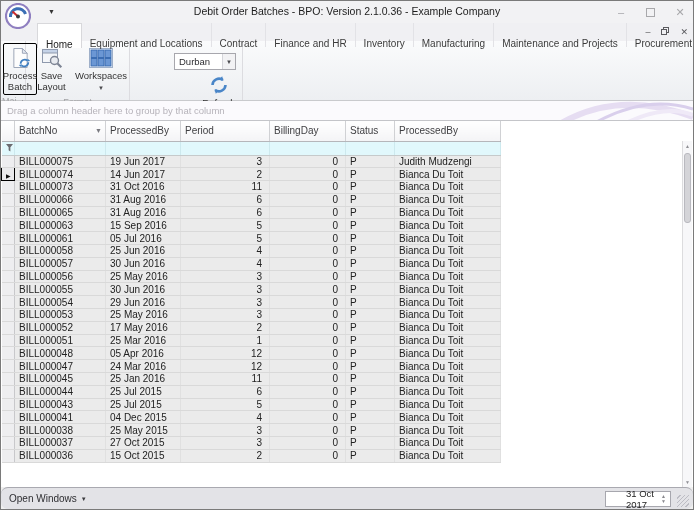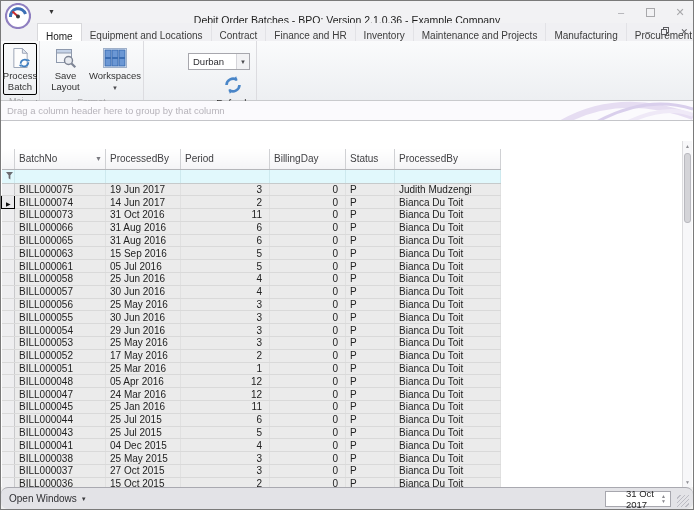--- a/index.html
+++ b/index.html
@@ -3,28 +3,28 @@
 <meta charset="utf-8">
 <style>
   html,body{margin:0;padding:0;background:#fff;}
   *{box-sizing:border-box;font-family:"Liberation Sans","DejaVu Sans",sans-serif;}
   .window{width:694px;height:510px;border:1px solid #7a7a7a;display:flex;flex-direction:column;background:#f0f0f0;overflow:hidden;position:relative;}
 
   
   .titlebar{height:22px;background:#f2f2f4;position:relative;flex:0 0 auto;}
   .app-logo{position:absolute;left:4px;top:2px;width:26px;height:26px;z-index:20;}
   .qat-arrow{position:absolute;left:47px;top:7px;font-size:7px;color:#333;line-height:1;}
-  .title-text{position:absolute;left:0;right:0;top:13px;text-align:center;font-size:10.5px;color:#1c1c1c;pointer-events:none;}
+  .title-text{position:absolute;left:0;right:0;top:4px;text-align:center;font-size:10.5px;color:#1c1c1c;pointer-events:none;}
   .win-controls{position:absolute;right:6px;top:0;height:22px;display:flex;align-items:center;gap:18px;}
   .win-btn{color:#a8a8ab;font-size:11px;line-height:1;width:14px;text-align:center;}
   .win-btn.maxi{width:9px;height:9px;border:1px solid #a8a8ab;}
 
   
   .tabrow{height:18px;background:#f0f0f3;display:flex;align-items:stretch;padding-left:36px;flex:0 0 auto;position:relative;}
-  .tab{font-size:10px;color:#3b3b3b;padding:4px 8px;line-height:17px;border-right:1px solid #e2e2e6;white-space:nowrap;}
+  .tab{font-size:10px;color:#3b3b3b;padding:12px 8px;line-height:17px;border-right:1px solid #e2e2e6;white-space:nowrap;}
   .tab.active{background:#fff;border:1px solid #d8d8db;border-bottom:none;color:#222;}
   .mdi-controls{position:absolute;right:5px;top:0;height:18px;display:flex;align-items:center;gap:11px;}
   .mdi-btn{color:#5a5a5e;font-size:9px;line-height:1;}
 
   
   .ribbon{height:60px;background:linear-gradient(#fafbfc,#edeff2);border-bottom:1px solid #c9cacd;display:flex;flex:0 0 auto;}
   .rgroup{border-right:1px solid #dcdce0;display:flex;flex-direction:column;flex:0 0 auto;}
   .rgroup-content{flex:1;display:flex;align-items:flex-start;padding:2px 2px 0 2px;}
   .rgroup-footer{height:13px;position:relative;text-align:center;font-size:9px;color:#a3a3a6;line-height:12px;}
   .launcher{position:absolute;right:2px;bottom:2px;width:5px;height:5px;border-right:1px solid #9a9aa0;border-bottom:1px solid #9a9aa0;}
@@ -35,21 +35,21 @@
   .g-current .rgroup-content{align-items:flex-end;flex-direction:column;}
   .combo{width:62px;height:17px;background:#fff;border:1px solid #a7a7ad;display:flex;align-items:center;font-size:9.5px;color:#2e2e32;margin:10px 4px 0 12px;position:relative;padding-left:4px;}
   .combo-btn{position:absolute;right:0;top:0;bottom:0;width:13px;border-left:1px solid #d5d5da;display:flex;align-items:center;justify-content:center;font-size:6px;color:#4a4a4e;background:#f2f2f4;}
 
   
   .groupby{height:20px;background:#fbfafd;border-bottom:1px solid #c4c5c9;font-size:9.5px;color:#b6b3ba;display:flex;align-items:center;padding-left:6px;position:relative;overflow:hidden;flex:0 0 auto;}
   .swirl{position:absolute;right:0;top:0;height:20px;width:150px;}
 
   
   .grid-area{flex:1;background:#fff;position:relative;overflow:hidden;}
-  table.grid{border-collapse:collapse;table-layout:fixed;width:499px;margin-top:28px;}
+  table.grid{border-collapse:collapse;table-layout:fixed;width:499px;}
   table.grid th,table.grid td{padding:0 4px;font-size:10px;white-space:nowrap;overflow:hidden;font-weight:normal;text-align:left;}
   table.grid th{height:20px;background:linear-gradient(#ffffff,#f4f4f6);border-right:1px solid #d0d1d4;border-bottom:1px solid #b5b6ba;color:#3f3f42;position:relative;}
   th.ind,td.ind{width:13px;padding:0;background:#eeeef0;border-right:1px solid #c8c8cb;text-align:center;}
   .colarrow{position:absolute;right:3px;top:6px;font-size:7px;color:#7a7a80;line-height:1;}
   tr.filter td{height:14px;background:#e1f8fc;border-right:1px solid #cde9ee;border-bottom:1px solid #c6cacb;}
   tr.filter td.ind{background:#e1f8fc;}
   tbody.rows td{height:12.8px;background:#ebebeb;border-right:1px solid #e0e0e0;border-bottom:1px solid #d9d9d9;color:#222;}
   tbody.rows td.ind{background:#eeeef0;border-right:1px solid #c8c8cb;}
   tbody.rows td.ind.focused{border:1px solid #000;background:#eaeaec;}
   .rowarrow{font-size:6px;color:#111;line-height:1;}
@@ -95,39 +95,39 @@
     </div>
   </div>
 
   <div class="tabrow">
     <div style="display:flex;">
         <div class="tab active">Home</div>
         <div class="tab">Equipment and Locations</div>
         <div class="tab">Contract</div>
         <div class="tab">Finance and HR</div>
         <div class="tab">Inventory</div>
+        <div class="tab">Manufacturing</div>
         <div class="tab">Maintenance and Projects</div>
-        <div class="tab">Manufacturing</div>
         <div class="tab">Procurement</div>
       </div>
     <div class="mdi-controls">
       <span class="mdi-btn">–</span>
       <span class="mdi-btn">
         <svg width="8" height="8" viewBox="0 0 8 8">
             <rect x="2.5" y="0.5" width="5" height="5" fill="none" stroke="#5a5a5e"></rect>
             <rect x="0.5" y="2.5" width="5" height="5" fill="#f0f0f3" stroke="#5a5a5e"></rect>
           </svg>
       </span>
       <span class="mdi-btn">✕</span>
     </div>
   </div>
 
   <div class="ribbon">
 
-    <div class="rgroup" style="width:39px">
+    <div class="rgroup" style="width:25px">
       <div class="rgroup-content">
         <div class="big-btn focused" style="width:34px">
           <span class="bicon">
             <svg width="19" height="22" viewBox="0 0 20 23">
               <path d="M3 1.5 h9 l5 5 v15 h-14 z" fill="#fdfdfd" stroke="#9aa3b5"></path>
               <path d="M12 1.5 l5 5 h-5 z" fill="#e4e9f2" stroke="#9aa3b5"></path>
               <path d="M10.2 17.5 a4.2 4.2 0 0 1 7 -3.2" fill="none" stroke="#3f7fc1" stroke-width="1.8"></path>
               <path d="M18.2 16 a4.2 4.2 0 0 1 -7 3.2" fill="none" stroke="#3f7fc1" stroke-width="1.8"></path>
               <path d="M17.6 12.2 l2.6 2.4 -3.4 0.6 z" fill="#3f7fc1"></path>
               <path d="M10.8 21.2 l-2.6 -2.4 3.4 -0.6 z" fill="#3f7fc1"></path>

